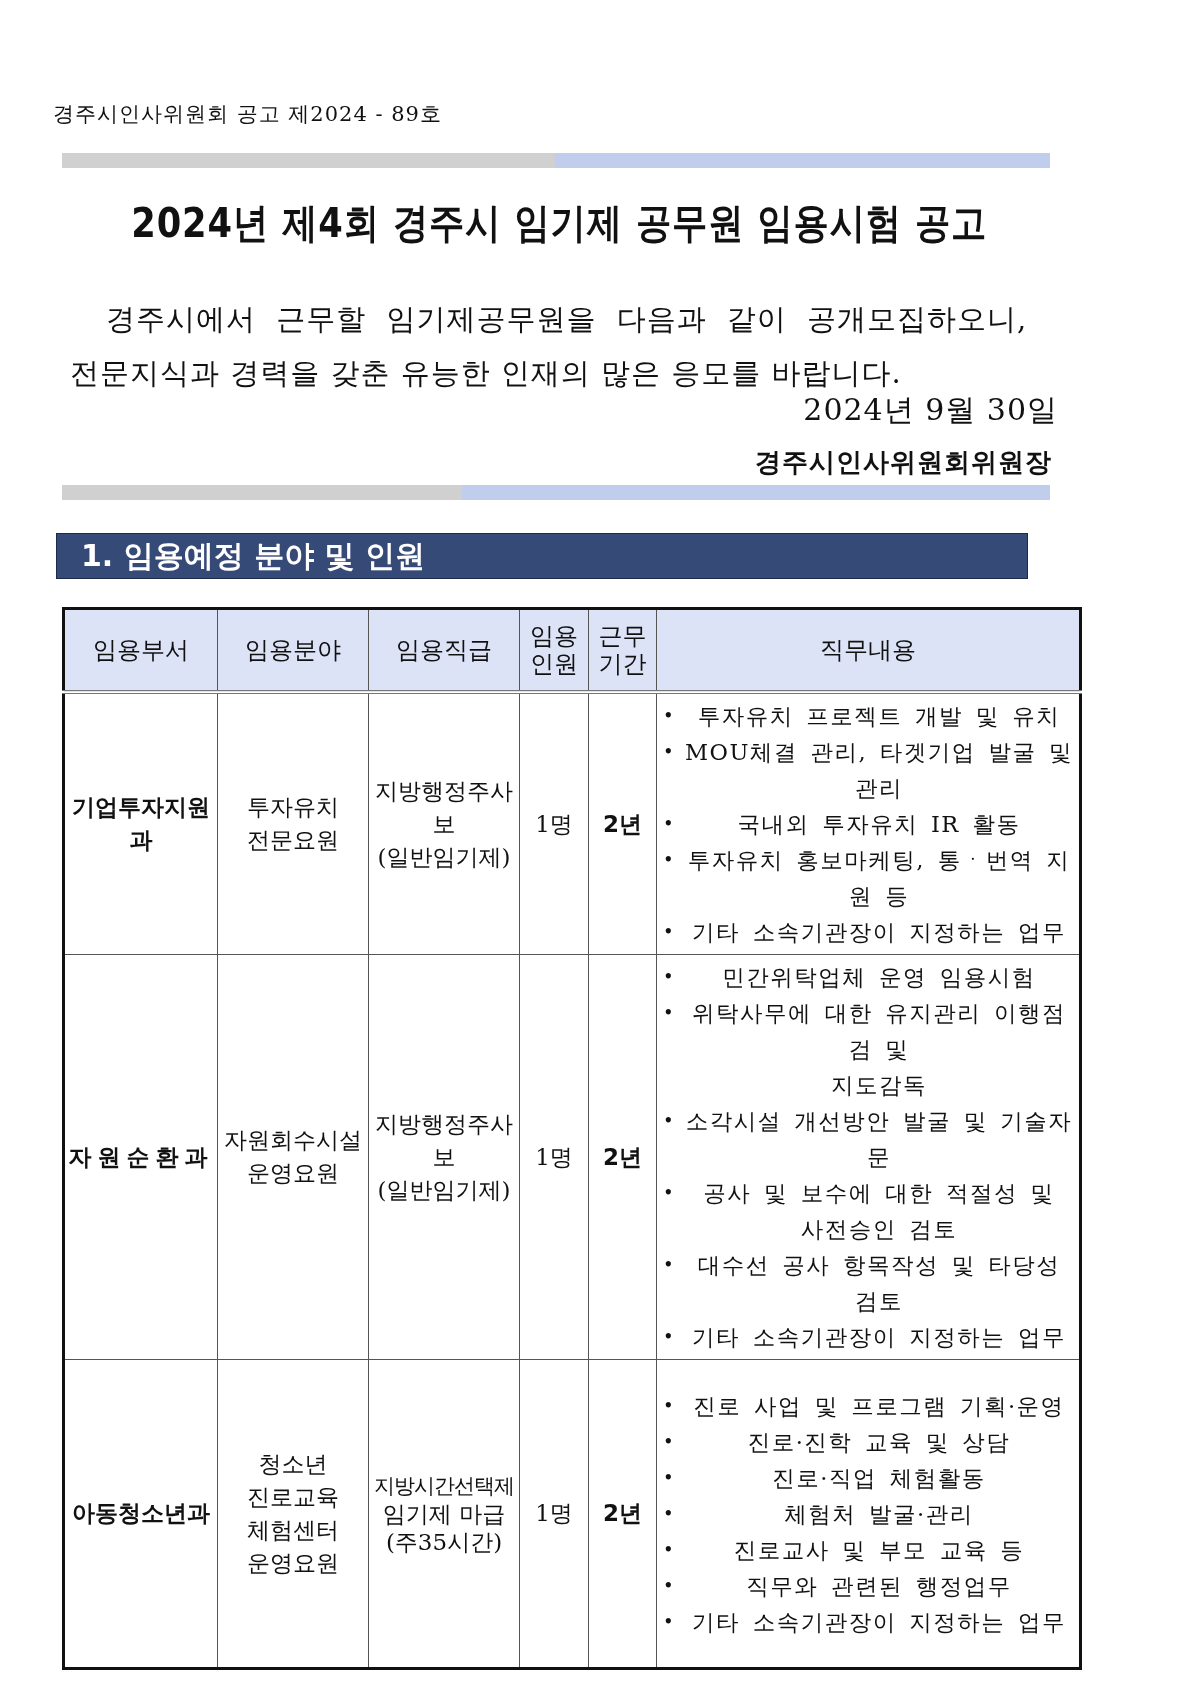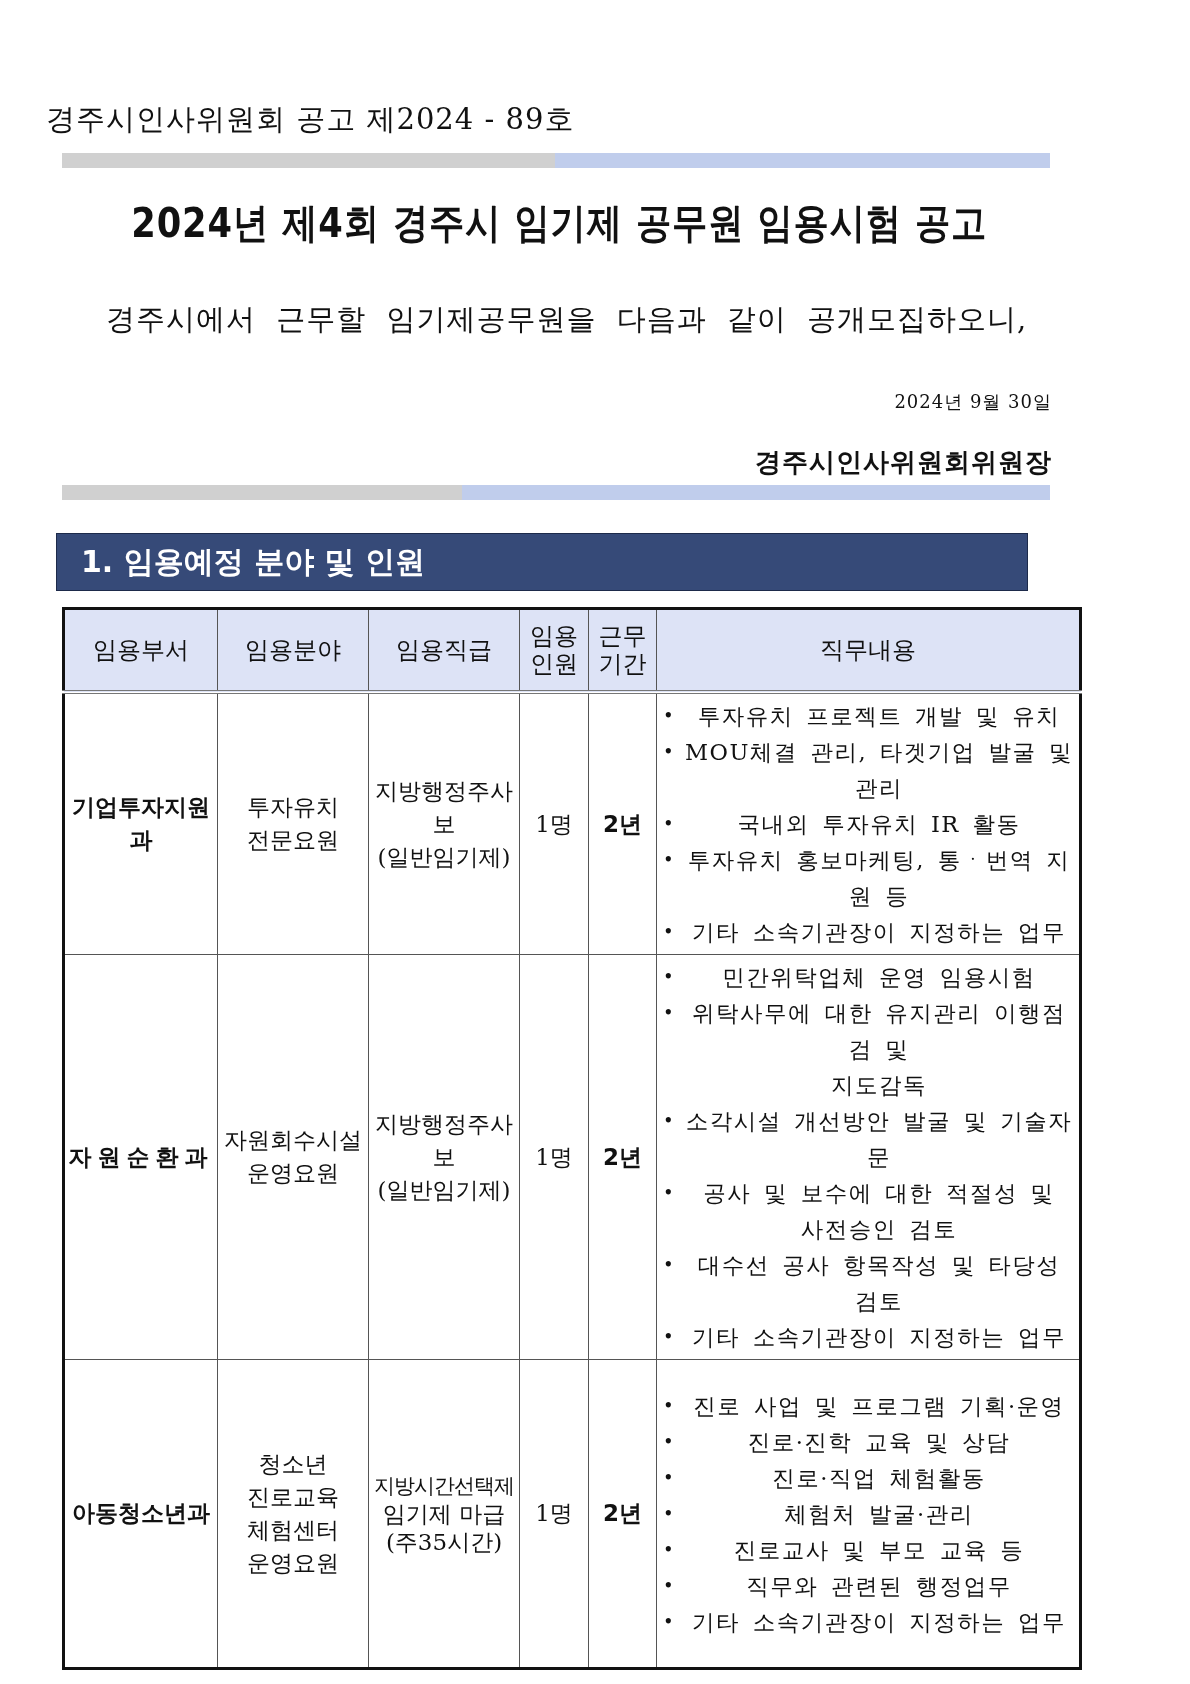--- a/index.html
+++ b/index.html
@@ -1,38 +1,38 @@
 <!DOCTYPE html>
 <html><head>
 <meta charset="utf-8">
 <style>
   html, body { margin: 0; padding: 0; background: #ffffff; }
   body { width: 1190px; height: 1684px; position: relative; overflow: hidden;
          font-family: "DejaVu Serif", "Liberation Serif", serif; color: #111; }
   .abs { position: absolute; }
 
-  .notice-no { left: 46px; top: 100px; font-size: 29px; letter-spacing: 1px; white-space: nowrap; }
+  .notice-no { left: 53px; top: 100px; font-size: 21px; letter-spacing: 1px; white-space: nowrap; }
 
   .rule { position: absolute; height: 15px; display: flex; }
   .rule .gray { background: #d0d0d0; height: 100%; }
   .rule .blue { background: #c0cdec; height: 100%; flex: 1; }
 
   .title { left: 62px; width: 990px; top: 196px; text-align: center; font-size: 41px;
            font-weight: bold; letter-spacing: 1px; white-space: nowrap;
            font-family: "DejaVu Sans", "Liberation Sans", sans-serif; transform: scaleX(0.86); transform-origin: center; }
 
   .intro { left: 62px; width: 990px; top: 288px; font-size: 29px; line-height: 46px; }
   .intro p { margin: 8px; white-space: nowrap; letter-spacing: 1px; }
   .intro p.first { text-indent: 36px; word-spacing: 10px; }
 
-  .date { right: 138px; top: 390px; font-size: 18px; white-space: nowrap; letter-spacing: 1px; }
+  .date { right: 132px; top: 390px; font-size: 30px; white-space: nowrap; letter-spacing: 1px; }
   .signer { right: 138px; top: 445px; font-size: 26px; font-weight: bold; white-space: nowrap; letter-spacing: 1px;
             font-family: "DejaVu Sans", "Liberation Sans", sans-serif; }
 
-  .section-bar { left: 56px; top: 533px; width: 972px; height: 58px; background: #364a78;
+  .section-bar { left: 56px; top: 533px; width: 972px; height: 46px; background: #364a78;
                  border: 1px solid #1d2a4a; box-sizing: border-box; display: flex; align-items: center; }
   .section-bar span { color: #fff; font-weight: bold; font-size: 30px; padding-left: 24px;
                       font-family: "DejaVu Sans", "Liberation Sans", sans-serif; white-space: nowrap; }
 
   table.jobs { position: absolute; left: 62px; top: 607px; width: 1020px; border-collapse: collapse;
                border: 3px solid #111; table-layout: fixed; }
   table.jobs th, table.jobs td { border: 1px solid #555; padding: 0; text-align: center; vertical-align: middle; }
   table.jobs thead th { background: #dde3f6; height: 80px; font-weight: normal; font-size: 24px; line-height: 28px;
                         border-bottom: 4px double #777; }
   table.jobs td { font-size: 23px; line-height: 33px; }
@@ -52,20 +52,21 @@
 
 <div class="rule" style="left:62px; top:153px; width:988px;">
   <div class="gray" style="width:493px;"></div>
   <div class="blue"></div>
 </div>
 
 <div class="abs title">2024년 제4회 경주시 임기제 공무원 임용시험 공고</div>
 
 <div class="abs intro">
   <p class="first">경주시에서 근무할 임기제공무원을 다음과 같이 공개모집하오니,</p>
+  <p>전문지식과 경력을 갖춘 유능한 인재의 많은 응모를 바랍니다.</p>
 </div>
 
 <div class="abs date">2024년 9월 30일</div>
 <div class="abs signer">경주시인사위원회위원장</div>
 
 <div class="rule" style="left:62px; top:485px; width:988px;">
   <div class="gray" style="width:400px;"></div>
   <div class="blue"></div>
 </div>
 

